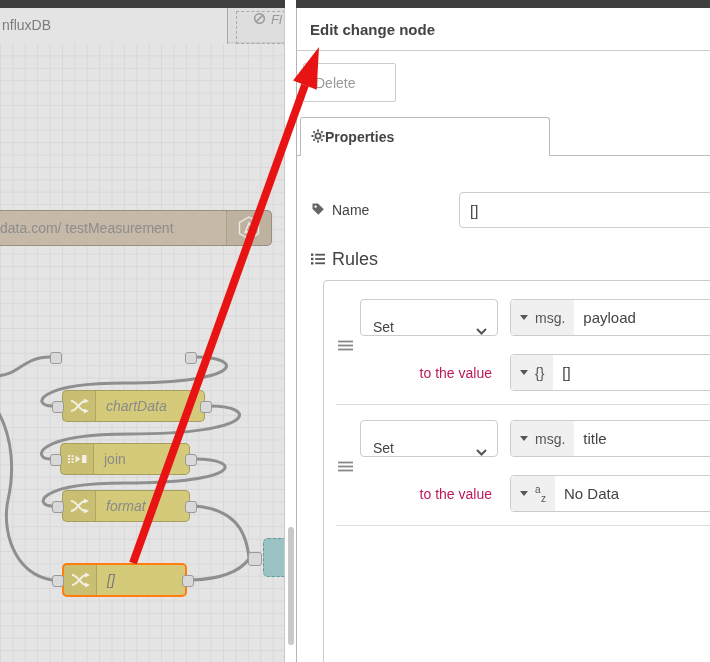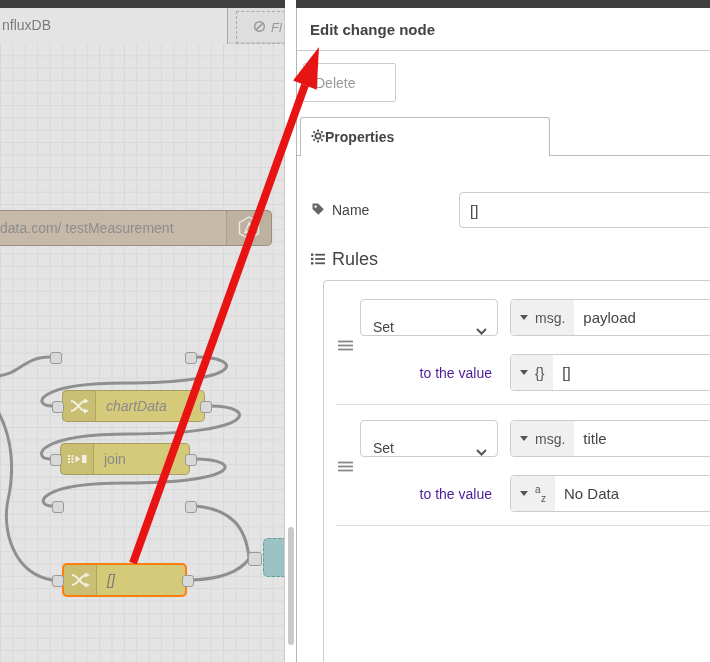--- a/index.html
+++ b/index.html
@@ -25,21 +25,21 @@
   }
   .tabbar{position:absolute;left:0;top:0;width:100%;height:35px;background:#dedede;border-bottom:1px solid #cccccc;box-sizing:border-box;}
   .tab-active{
     position:absolute;left:0;top:0;width:228px;height:36px;background:#e4e4e4;
     border-right:1px solid #a8a8a8;box-sizing:border-box;
     font-size:14px;color:#7c7c7c;line-height:35px;padding-left:2px;
   }
   .tab-disabled{
     position:absolute;left:236px;top:3px;width:70px;height:33px;
     border:1px dashed #aaaaaa;box-sizing:border-box;
-    display:flex;align-items:center;justify-content:flex-start;gap:5px;padding-left:16px;
+    display:flex;justify-content:flex-start;gap:5px;padding-left:16px;
     color:#999999;font-style:italic;font-size:13px;
   }
   
   .node{
     position:absolute;height:32px;background:#d5ca79;
     border:1px solid rgba(0,0,0,0.22);border-radius:5px;
     display:flex;align-items:stretch;box-sizing:border-box;z-index:3;
   }
   .icon-box{
     width:32px;flex:0 0 32px;background:rgba(0,0,0,0.055);
@@ -113,21 +113,21 @@
   .rline{display:flex;height:37px;margin-bottom:18px;}
   .rline:last-child{margin-bottom:0;}
   .fake-select{
     width:138px;flex:0 0 138px;height:37px;margin-right:12px;
     border:1px solid #cccccc;border-radius:4px;background:#ffffff;box-sizing:border-box;
     display:flex;align-items:flex-end;justify-content:space-between;
     padding:0 10px 0 12px;font-size:14px;color:#444444;cursor:pointer;
   }
   .to-label{
     width:138px;flex:0 0 138px;margin-right:12px;box-sizing:border-box;padding-right:6px;
-    display:flex;align-items:center;justify-content:flex-end;font-size:14px;color:#4c1d95;
+    display:flex;align-items:center;justify-content:flex-end;font-size:14px;color:#be185d;
   }
   .typed-input{
     flex:1;height:37px;margin-right:-3px;display:flex;align-items:stretch;
     border:1px solid #cccccc;border-radius:4px;overflow:hidden;box-sizing:border-box;background:#ffffff;
   }
   .ti-chip{display:flex;align-items:center;gap:7px;background:#f0f0f0;padding:0 9px 0 9px;color:#555555;font-size:14px;}
   .ti-value{flex:1;display:flex;align-items:center;padding-left:9px;color:#444444;font-size:15px;background:#ffffff;}
   .rule-sep{border-top:1px solid #dddddd;margin-left:12px;}
   .az-icon{position:relative;display:inline-block;width:11px;height:16px;font-size:10px;color:#555;}
   .az-icon sup{position:absolute;top:-2px;left:0;font-size:10px;}
@@ -212,20 +212,31 @@
         </g>
         <polygon points="8.5,4.5 13.5,8 8.5,11.5"></polygon>
         <rect x="15" y="4" width="4.5" height="8"></rect>
       </svg>
     </span>
     <span class="node-label">join</span>
   </div>
   <div class="port" style="left:50px;top:446px;"></div>
   <div class="port" style="left:185px;top:446px;"></div>
 
+  <div class="node" style="left:62px;top:482px;width:128px;">
+    <span class="icon-box">
+      <svg width="20" height="16" viewBox="0 0 20 16" fill="none" stroke="#f2f0e2" stroke-width="2">
+        <path d="M2 3 C8 3 11 13 16 13"></path>
+        <path d="M2 13 C8 13 11 3 16 3"></path>
+        <polygon points="15,0.5 20,3 15,5.5" fill="#f2f0e2" stroke="none"></polygon>
+        <polygon points="15,10.5 20,13 15,15.5" fill="#f2f0e2" stroke="none"></polygon>
+      </svg>
+    </span>
+    <span class="node-label it">format</span>
+  </div>
   <div class="port" style="left:52px;top:493px;"></div>
   <div class="port" style="left:185px;top:493px;"></div>
 
   <div class="node node-selected" style="left:62px;top:555px;width:125px;">
     <span class="icon-box">
       <svg width="20" height="16" viewBox="0 0 20 16" fill="none" stroke="#f2f0e2" stroke-width="2">
         <path d="M2 3 C8 3 11 13 16 13"></path>
         <path d="M2 13 C8 13 11 3 16 3"></path>
         <polygon points="15,0.5 20,3 15,5.5" fill="#f2f0e2" stroke="none"></polygon>
         <polygon points="15,10.5 20,13 15,15.5" fill="#f2f0e2" stroke="none"></polygon>

